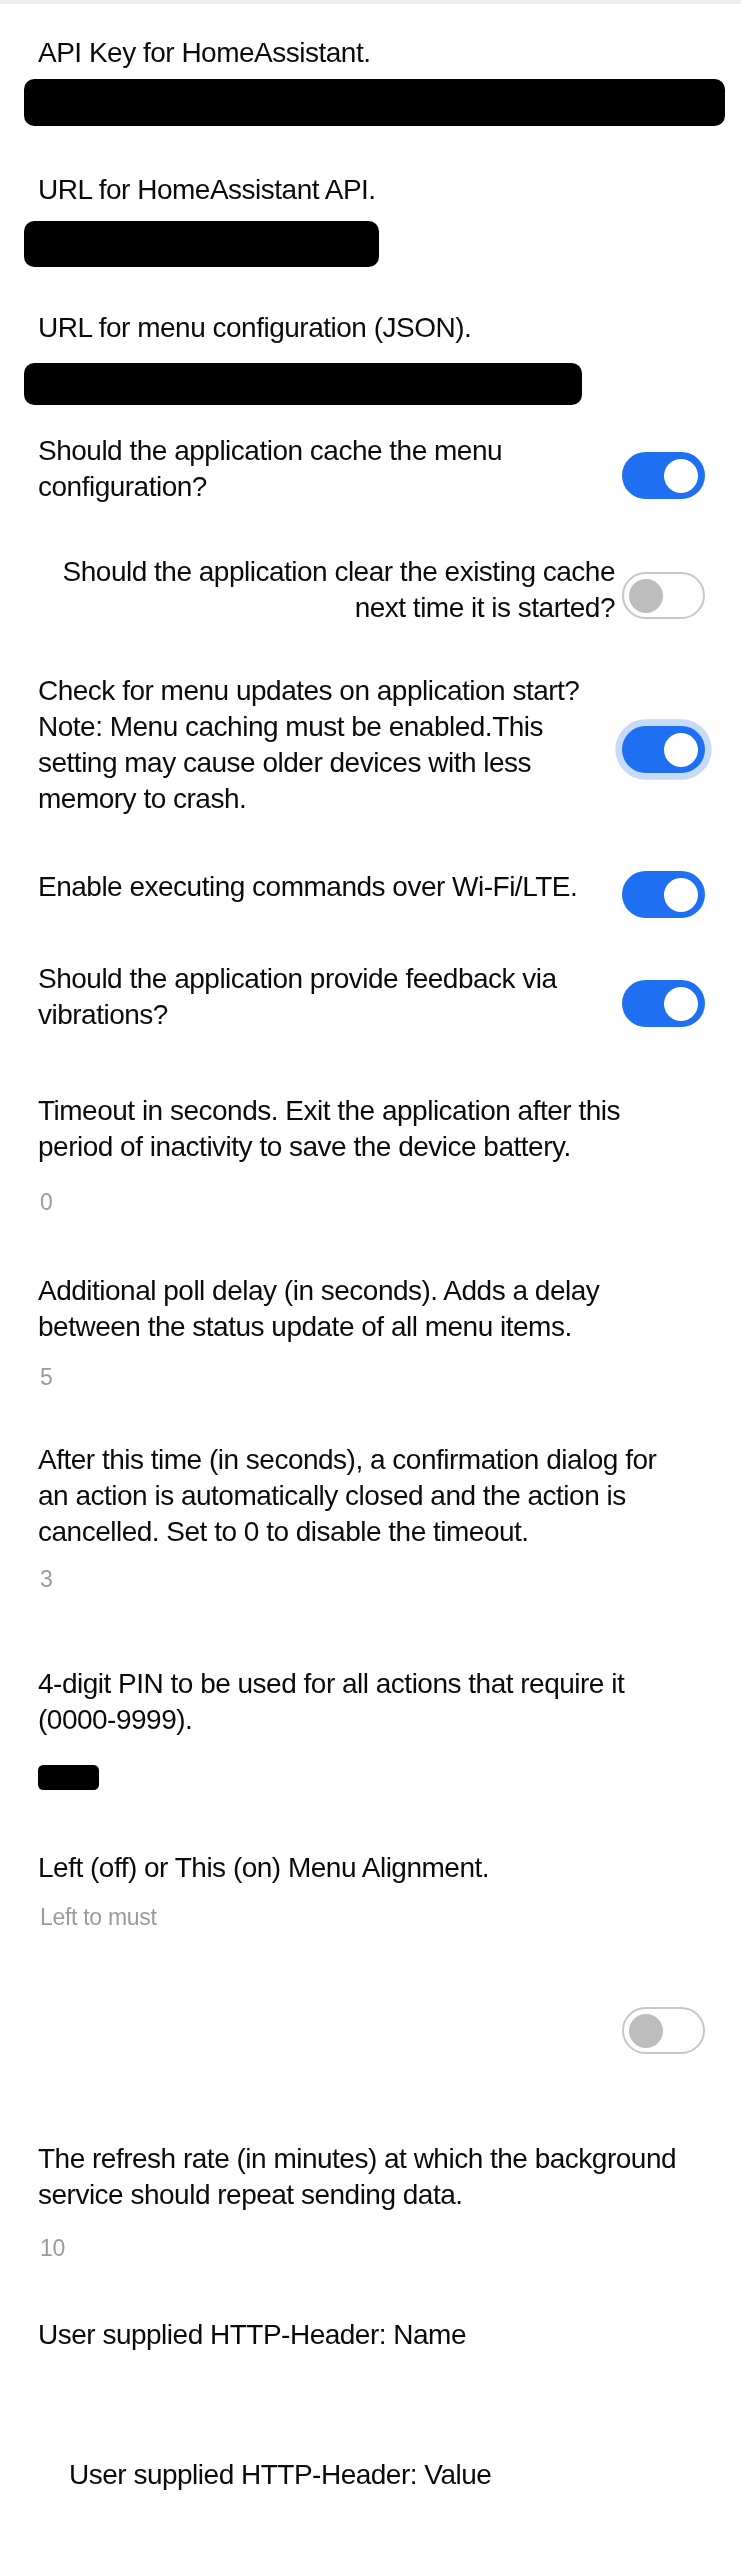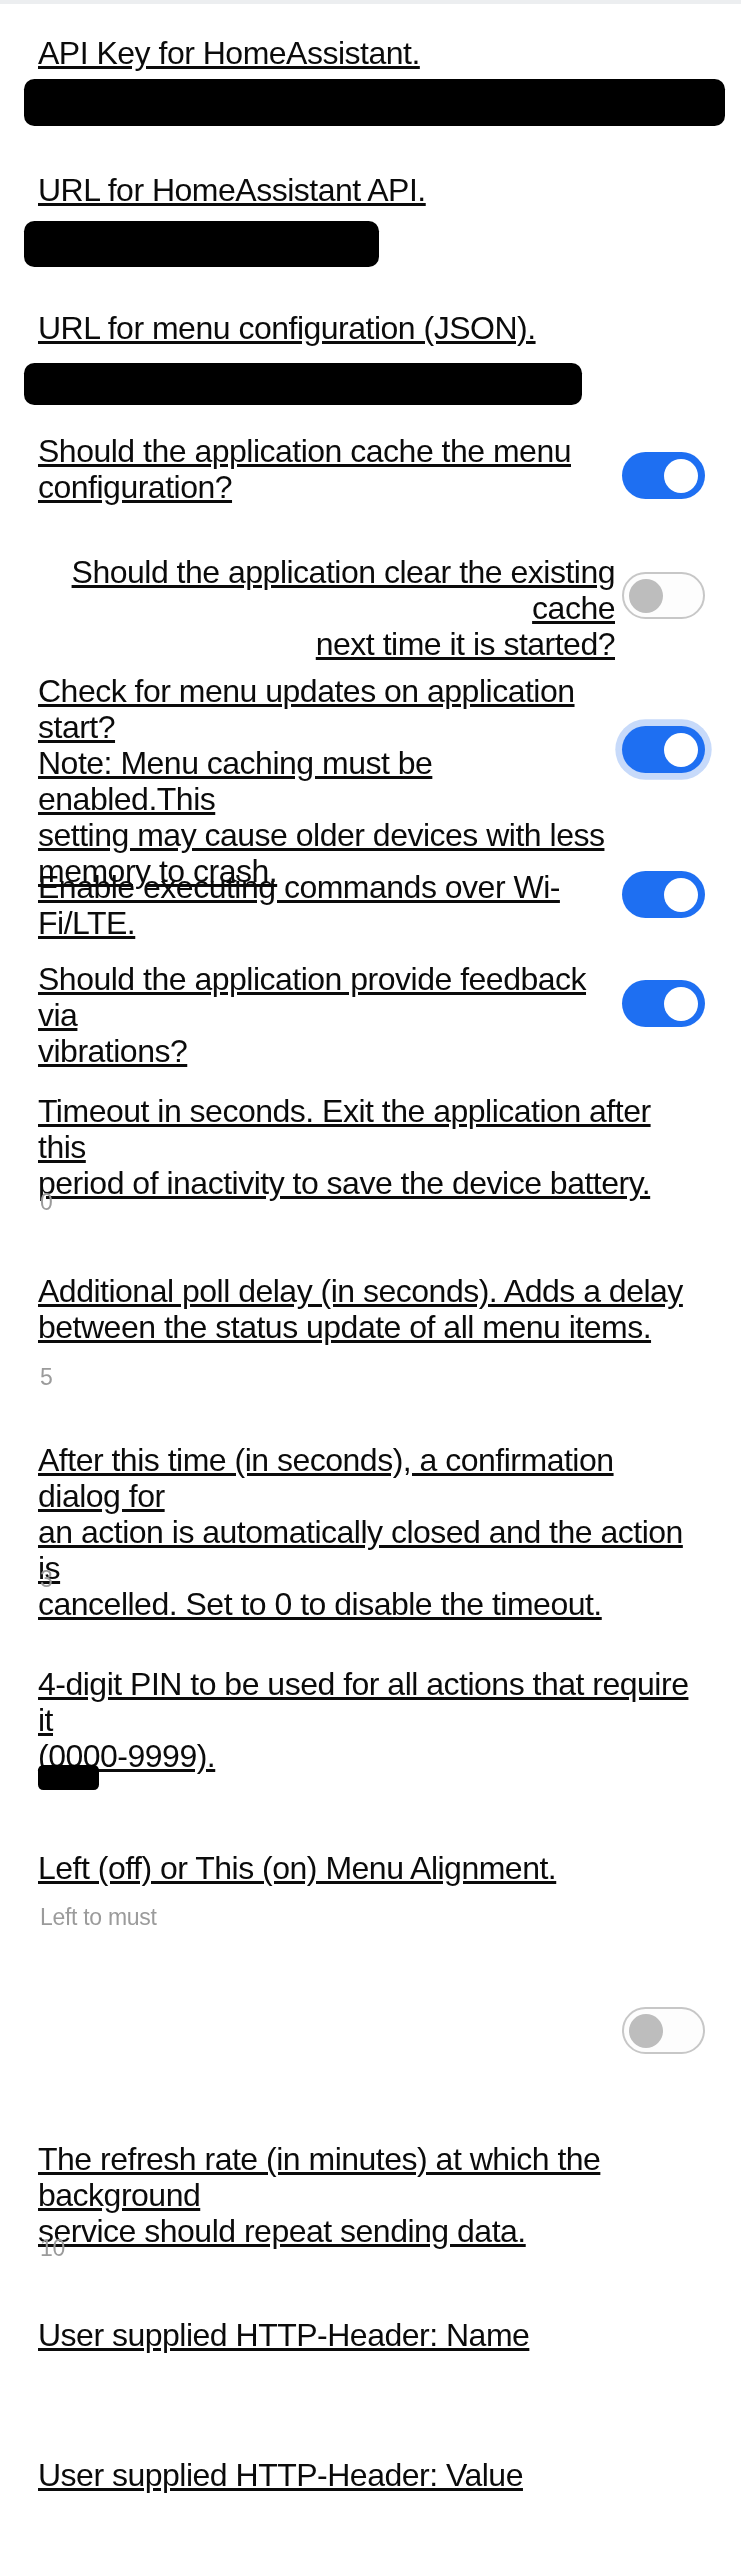--- a/index.html
+++ b/index.html
@@ -9,22 +9,22 @@
     height:2901px;
     background:#ffffff;
     overflow:hidden;
     font-family:"Liberation Sans","DejaVu Sans",sans-serif;
   }
   .strip{position:absolute;left:0;width:742px;background:#ECEEF0;}
   .strip.top{top:0;height:4.1px;}
 
   .label{
     position:absolute;left:38px;width:654px;
-    font-size:32px;line-height:36px;letter-spacing:-0.5px;
-    color:#0B0B0B;white-space:pre-line;text-decoration:underline;
+    font-size:28px;line-height:36px;letter-spacing:-0.5px;
+    color:#0B0B0B;white-space:pre-line;
   }
   .label.narrow{width:577px;}
 
   .value{
     position:absolute;left:40px;
     font-size:23px;line-height:28px;letter-spacing:-0.3px;
     color:#9B9B9B;white-space:pre;
   }
 
   .redacted{position:absolute;background:#000000;}
@@ -52,21 +52,21 @@
   .t6{top:726px;}
   .t7{top:871px;}
   .t8{top:980px;}
   .t14{top:2007px;}
 
   .r1{top:35px;}   .r2{top:172px;}  .r3{top:310px;}
   .r4{top:433px;}  .r5{top:554px;text-align:right;} .r6{top:673px;}
   .r7{top:869px;} .r8{top:961px;} .r9{top:1093px;}
   .r10{top:1273px;}.r11{top:1442px;}.r12{top:1666px;}
   .r13{top:1850px;}.r14{top:1970px;}.r15{top:2141px;}
-  .r16{top:2317px;}.r17{top:2457px;}.r18{top:2575px;}
+  .r16{top:2317px;}.r17{top:2457px;margin-left:31px;}.r18{top:2575px;}
 
   .v9{top:1188px;} .v10{top:1363px;} .v11{top:1565px;}
   .v13{top:1903px;}.v15{top:2234px;}
 </style>
 </head>
 <body>
 
 <div class="screen">
 
   <div class="strip top"></div>

